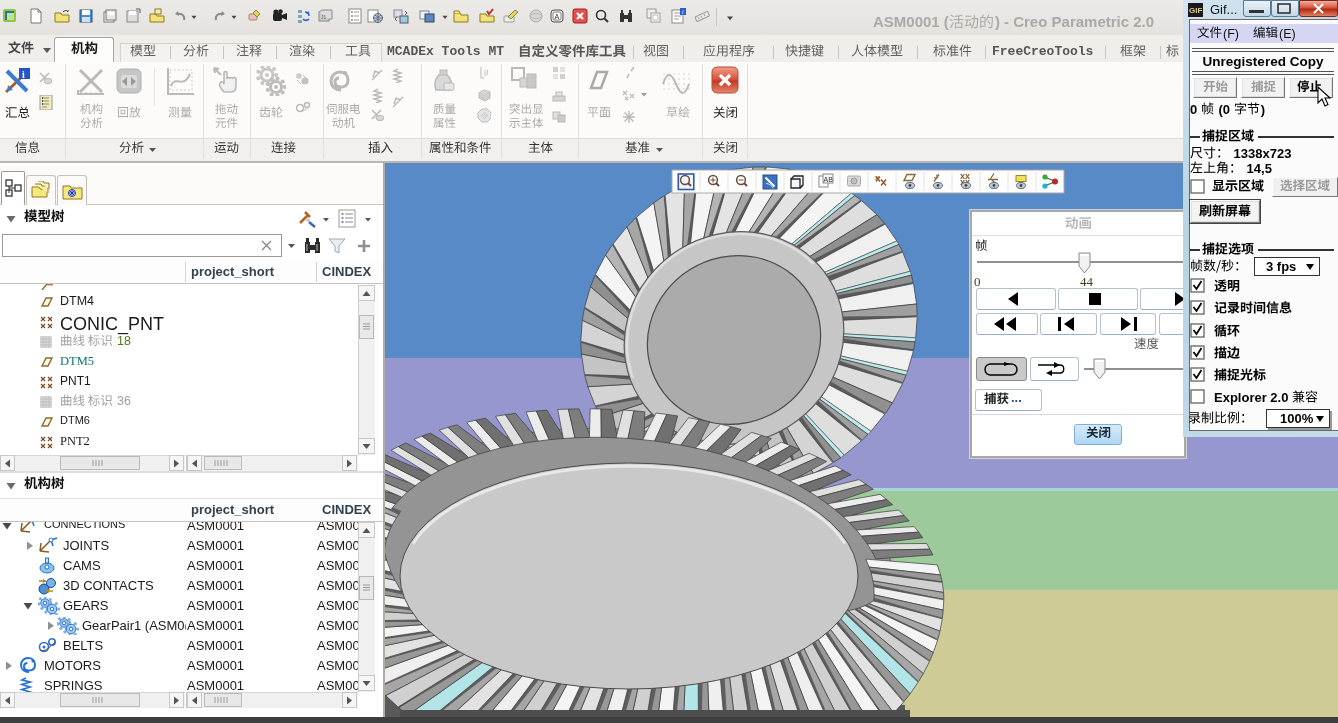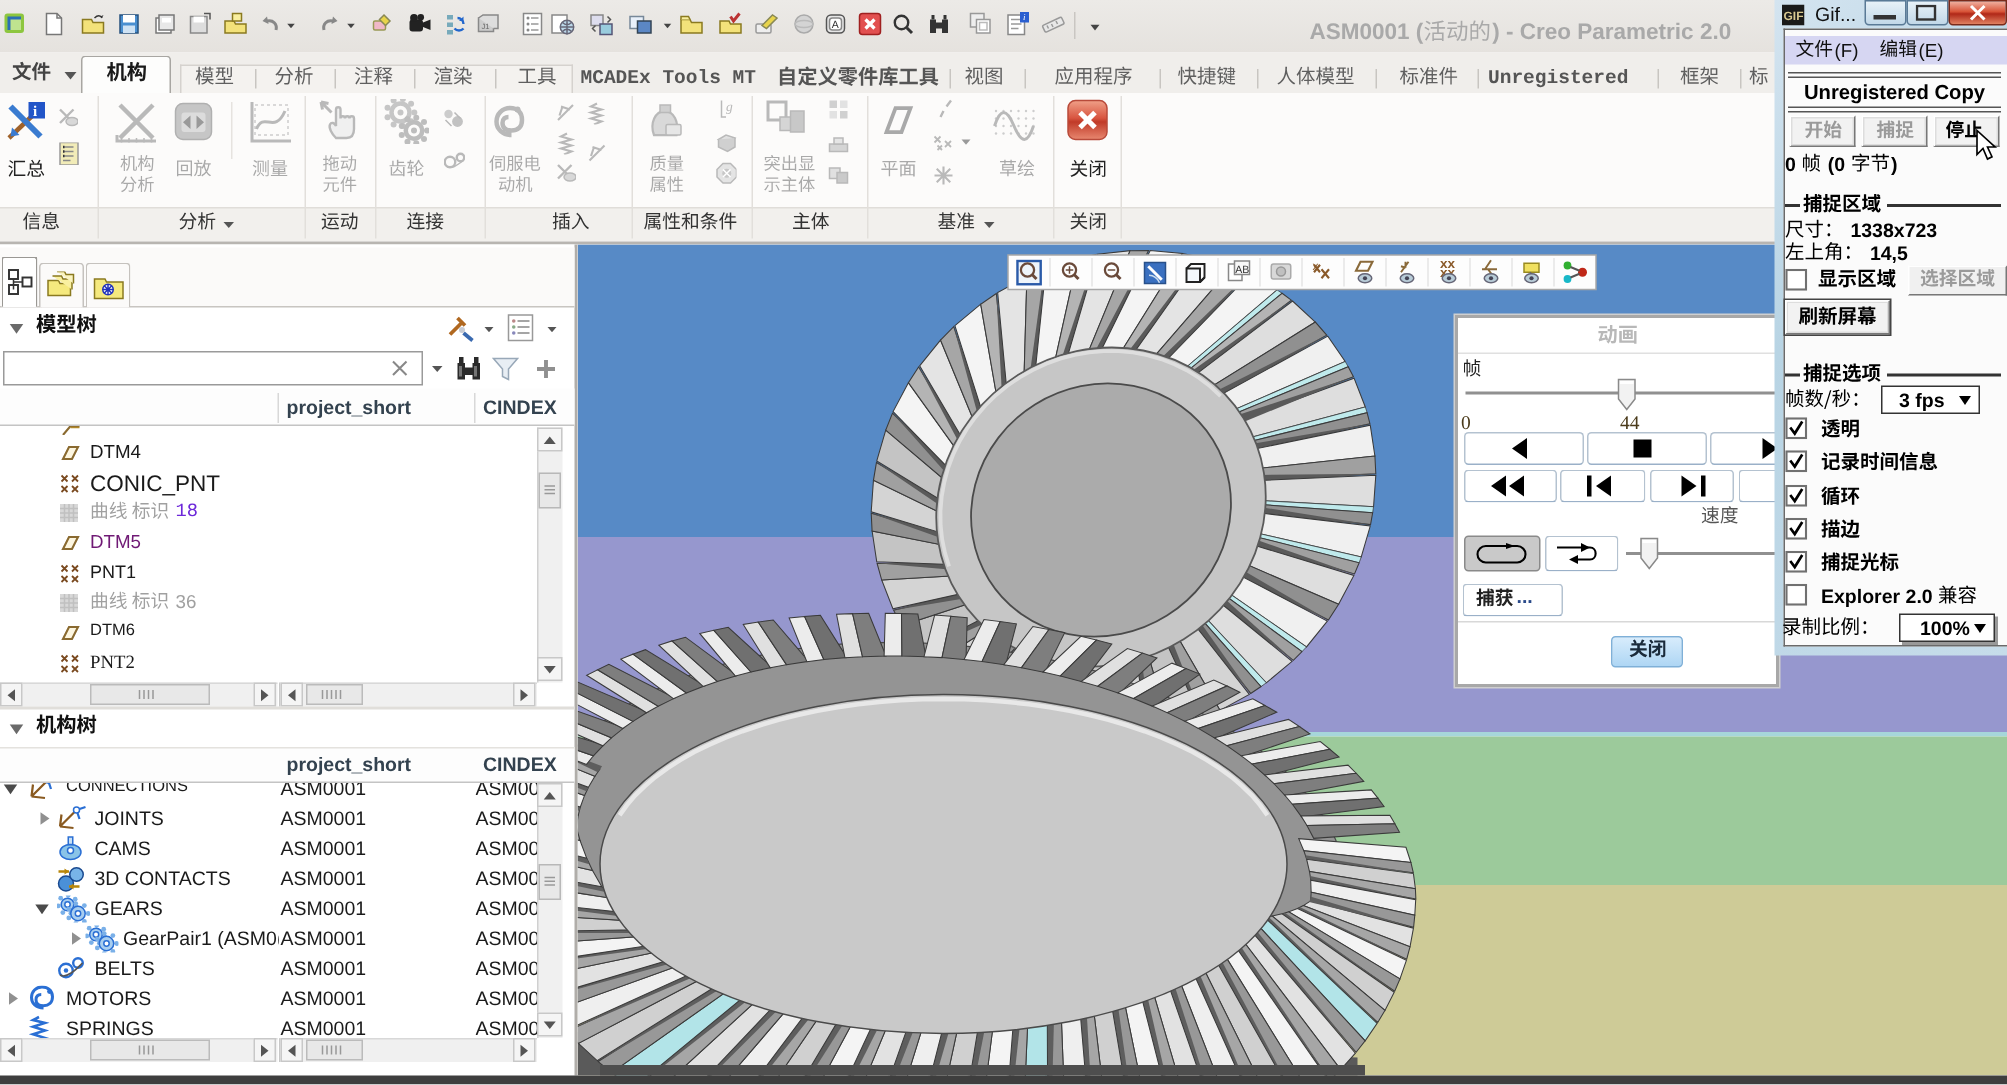--- a/index.html
+++ b/index.html
@@ -204,21 +204,21 @@
     <svg style="position:absolute;left:851px;top:43.5px;overflow:visible" width="53" height="16">
       <path fill="#5f5f5f" transform="translate(0,11.4)" d="M5.9 -10.9C5.9 -8.9 6 -2.5 0.6 0.2C0.9 0.4 1.2 0.7 1.4 1C4.5 -0.7 5.9 -3.6 6.5 -6.2C7.2 -3.8 8.6 -0.6 11.8 0.9C12 0.7 12.3 0.3 12.5 0.1C7.9 -1.9 7.1 -7.4 6.9 -9C7 -9.7 7 -10.4 7 -10.9Z M16.3 -10.9C15.6 -8.9 14.5 -7 13.4 -5.7C13.6 -5.5 13.9 -4.9 14 -4.7C14.4 -5.2 14.7 -5.7 15.1 -6.2V1H16V-7.9C16.5 -8.7 16.8 -9.7 17.2 -10.6ZM18.4 -2.3V-1.4H20.6V1H21.5V-1.4H23.6V-2.3H21.5V-6.8C22.3 -4.5 23.6 -2.3 24.9 -1.1C25.1 -1.4 25.4 -1.7 25.6 -1.9C24.2 -3 22.9 -5.2 22.1 -7.4H25.4V-8.3H21.5V-10.9H20.6V-8.3H16.9V-7.4H20C19.2 -5.1 17.8 -2.9 16.4 -1.8C16.6 -1.6 16.9 -1.3 17.1 -1.1C18.4 -2.3 19.7 -4.4 20.6 -6.7V-2.3Z M32.1 -5.4H36.7V-4.5H32.1ZM32.1 -7H36.7V-6.1H32.1ZM35.5 -10.9V-9.8H33.5V-10.9H32.6V-9.8H30.7V-9H32.6V-8H33.5V-9H35.5V-8H36.5V-9H38.3V-9.8H36.5V-10.9ZM31.2 -7.8V-3.8H33.9C33.8 -3.4 33.8 -3 33.7 -2.7H30.4V-1.8H33.4C32.9 -0.8 32 -0.2 30.1 0.3C30.2 0.5 30.5 0.8 30.6 1C32.8 0.5 33.9 -0.4 34.4 -1.8C35.1 -0.4 36.3 0.6 38 1C38.1 0.8 38.4 0.4 38.6 0.2C37.1 -0.1 36 -0.8 35.3 -1.8H38.3V-2.7H34.7C34.7 -3 34.8 -3.4 34.8 -3.8H37.6V-7.8ZM28.3 -10.9V-8.4H26.6V-7.5H28.3V-7.5C27.9 -5.7 27.2 -3.7 26.4 -2.6C26.6 -2.3 26.8 -1.9 26.9 -1.6C27.4 -2.4 27.9 -3.6 28.3 -4.8V1H29.2V-5.7C29.6 -5 30 -4.1 30.1 -3.7L30.8 -4.4C30.5 -4.8 29.5 -6.4 29.2 -7V-7.5H30.6V-8.4H29.2V-10.9Z M47.3 -10.2V-5.8H48.2V-10.2ZM49.7 -10.8V-5C49.7 -4.9 49.6 -4.8 49.4 -4.8C49.2 -4.8 48.6 -4.8 47.8 -4.8C48 -4.5 48.1 -4.2 48.2 -3.9C49.1 -3.9 49.7 -3.9 50.1 -4.1C50.5 -4.2 50.6 -4.5 50.6 -5V-10.8ZM44 -9.5V-7.7H42.4V-7.8V-9.5ZM39.9 -7.7V-6.9H41.5C41.3 -6 40.9 -5.1 39.8 -4.4C39.9 -4.3 40.3 -3.9 40.4 -3.7C41.7 -4.6 42.2 -5.7 42.4 -6.9H44V-4.1H45V-6.9H46.4V-7.7H45V-9.5H46.2V-10.4H40.3V-9.5H41.5V-7.8V-7.7ZM45.1 -4.3V-2.9H41V-2H45.1V-0.3H39.6V0.6H51.4V-0.3H46.1V-2H50V-2.9H46.1V-4.3Z"></path>
     </svg>
     <svg style="position:absolute;left:932.5px;top:43.5px;overflow:visible" width="40" height="16">
       <path fill="#5f5f5f" transform="translate(0,11.4)" d="M6.1 -9.9V-9H11.7V-9.9ZM10.1 -4.2C10.7 -2.9 11.3 -1.2 11.5 -0.2L12.4 -0.5C12.2 -1.6 11.6 -3.2 11 -4.5ZM6.4 -4.4C6 -3.1 5.5 -1.7 4.7 -0.7C5 -0.6 5.3 -0.4 5.5 -0.2C6.2 -1.2 6.9 -2.7 7.3 -4.3ZM5.5 -6.8V-5.9H8.3V-0.2C8.3 -0.1 8.2 -0 8 0C7.9 0 7.2 0 6.6 -0C6.7 0.3 6.8 0.7 6.9 1C7.8 1 8.4 1 8.8 0.8C9.1 0.6 9.3 0.3 9.3 -0.2V-5.9H12.4V-6.8ZM2.6 -10.9V-8.2H0.6V-7.3H2.4C2 -5.6 1.1 -3.8 0.3 -2.8C0.5 -2.5 0.8 -2.1 0.9 -1.9C1.5 -2.7 2.1 -4.1 2.6 -5.5V1H3.6V-5.8C4 -5.1 4.6 -4.3 4.8 -3.9L5.4 -4.7C5.1 -5 4 -6.5 3.6 -6.9V-7.3H5.3V-8.2H3.6V-10.9Z M13.6 -9.9C14.3 -9 15 -7.8 15.4 -7L16.3 -7.5C15.9 -8.2 15.1 -9.5 14.5 -10.3ZM13.6 -0 14.6 0.4C15.2 -0.8 15.9 -2.5 16.5 -3.9L15.6 -4.4C15 -2.9 14.2 -1.1 13.6 -0ZM18.7 -5.1H21.4V-3.4H18.7ZM18.7 -6V-7.7H21.4V-6ZM20.9 -10.5C21.3 -9.9 21.7 -9.1 21.9 -8.6H18.9C19.2 -9.2 19.5 -9.9 19.7 -10.6L18.8 -10.8C18.1 -8.8 17 -6.9 15.7 -5.6C16 -5.5 16.3 -5.1 16.5 -4.9C16.9 -5.4 17.3 -6 17.7 -6.6V1H18.7V0.1H25.4V-0.8H22.3V-2.5H24.9V-3.4H22.3V-5.1H24.9V-6H22.3V-7.7H25.1V-8.6H21.9L22.8 -9C22.5 -9.5 22.1 -10.3 21.7 -10.8ZM18.7 -2.5H21.4V-0.8H18.7Z M30.1 -4.4V-3.5H33.9V1H34.8V-3.5H38.4V-4.4H34.8V-7.3H37.8V-8.3H34.8V-10.8H33.9V-8.3H32.1C32.3 -8.8 32.4 -9.5 32.6 -10.1L31.6 -10.3C31.3 -8.6 30.8 -6.9 30 -5.8C30.3 -5.7 30.7 -5.5 30.8 -5.3C31.2 -5.9 31.5 -6.6 31.8 -7.3H33.9V-4.4ZM29.5 -10.9C28.8 -8.9 27.6 -7 26.4 -5.7C26.6 -5.5 26.9 -5 27 -4.7C27.4 -5.2 27.8 -5.7 28.2 -6.2V1H29.1V-7.8C29.6 -8.7 30 -9.6 30.4 -10.6Z"></path>
     </svg>
     <div style="position:absolute;left:773px;top:46px;width:1px;height:13px;background:#c8c5c1"></div>
     <div style="position:absolute;left:838px;top:46px;width:1px;height:13px;background:#c8c5c1"></div>
     <div style="position:absolute;left:917px;top:46px;width:1px;height:13px;background:#c8c5c1"></div>
     <div style="position:absolute;left:985px;top:46px;width:1px;height:13px;background:#c8c5c1"></div>
-    <div style="position:absolute;left:992px;top:44px;font-family:'Liberation Mono',monospace;font-weight:bold;color:#555;font-size:13px">Unregistered</div>
+    <div style="position:absolute;left:992px;top:44px;font-family:'Liberation Mono',monospace;font-weight:bold;color:#555;font-size:13px">FreeCreoTools</div>
     <svg style="position:absolute;left:1120px;top:43.5px;overflow:visible" width="27" height="16">
       <path fill="#5f5f5f" transform="translate(0,11.4)" d="M12.3 -10.2H5.1V0.4H12.5V-0.5H6.1V-9.3H12.3ZM6.5 -2.6V-1.7H12.1V-2.6H9.7V-4.6H11.7V-5.5H9.7V-7.3H12V-8.1H6.7V-7.3H8.8V-5.5H6.9V-4.6H8.8V-2.6ZM2.5 -10.9V-8.2H0.6V-7.3H2.4C2 -5.6 1.2 -3.6 0.4 -2.6C0.5 -2.4 0.7 -2 0.8 -1.7C1.4 -2.5 2 -3.8 2.5 -5.2V1H3.4V-5.8C3.8 -5.2 4.3 -4.4 4.5 -4.1L5 -4.9C4.8 -5.2 3.8 -6.4 3.4 -6.9V-7.3H4.8V-8.2H3.4V-10.9Z M21.2 -9H23.9V-6.3H21.2ZM20.3 -9.9V-5.4H24.9V-9.9ZM19 -5.1V-3.9H13.8V-3H18.3C17.1 -1.7 15.2 -0.6 13.5 0C13.7 0.2 14 0.6 14.2 0.8C15.9 0.2 17.8 -1.1 19 -2.5V1.1H20V-2.5C21.2 -1.1 23 0.1 24.8 0.7C24.9 0.5 25.2 0.1 25.4 -0.1C23.6 -0.6 21.8 -1.7 20.7 -3H25.1V-3.9H20V-5.1ZM15.8 -10.9C15.8 -10.4 15.7 -10 15.7 -9.6H13.7V-8.7H15.6C15.3 -7.3 14.8 -6.2 13.5 -5.5C13.7 -5.3 13.9 -5 14.1 -4.8C15.6 -5.6 16.2 -6.9 16.5 -8.7H18.4C18.2 -7 18.1 -6.3 17.9 -6.1C17.8 -6 17.7 -6 17.6 -6C17.4 -6 16.9 -6 16.4 -6.1C16.5 -5.8 16.6 -5.5 16.7 -5.2C17.2 -5.2 17.7 -5.2 18 -5.2C18.3 -5.2 18.5 -5.3 18.7 -5.5C19 -5.9 19.2 -6.8 19.3 -9.2C19.3 -9.3 19.3 -9.6 19.3 -9.6H16.7C16.7 -10 16.7 -10.4 16.7 -10.9Z"></path>
     </svg>
     <div style="position:absolute;left:1105px;top:46px;width:1px;height:13px;background:#c8c5c1"></div>
     <div style="position:absolute;left:1160px;top:46px;width:1px;height:13px;background:#c8c5c1"></div>
     <svg style="position:absolute;left:1166px;top:43.5px;overflow:visible" width="14" height="16">
       <path fill="#5f5f5f" transform="translate(0,11.4)" d="M6.1 -9.9V-9H11.7V-9.9ZM10.1 -4.2C10.7 -2.9 11.3 -1.2 11.5 -0.2L12.4 -0.5C12.2 -1.6 11.6 -3.2 11 -4.5ZM6.4 -4.4C6 -3.1 5.5 -1.7 4.7 -0.7C5 -0.6 5.3 -0.4 5.5 -0.2C6.2 -1.2 6.9 -2.7 7.3 -4.3ZM5.5 -6.8V-5.9H8.3V-0.2C8.3 -0.1 8.2 -0 8 0C7.9 0 7.2 0 6.6 -0C6.7 0.3 6.8 0.7 6.9 1C7.8 1 8.4 1 8.8 0.8C9.1 0.6 9.3 0.3 9.3 -0.2V-5.9H12.4V-6.8ZM2.6 -10.9V-8.2H0.6V-7.3H2.4C2 -5.6 1.1 -3.8 0.3 -2.8C0.5 -2.5 0.8 -2.1 0.9 -1.9C1.5 -2.7 2.1 -4.1 2.6 -5.5V1H3.6V-5.8C4 -5.1 4.6 -4.3 4.8 -3.9L5.4 -4.7C5.1 -5 4 -6.5 3.6 -6.9V-7.3H5.3V-8.2H3.6V-10.9Z"></path>
     </svg>
     <div style="position:absolute;left:0px;top:62px;width:1338px;height:76px;background:#fcfbfa;"></div>
     <div style="position:absolute;left:0px;top:138px;width:1338px;height:23px;background:#f2f0ed;border-top:1px solid #e0ddd9;"></div>
@@ -904,33 +904,33 @@
     <svg style="position:absolute;left:39px;top:295px" width="16" height="14">
       <path d="M3 11L7 3h6l-4 8z" fill="#fdf6e0" stroke="#8a6a30" stroke-width="1.4"></path>
     </svg>
     <div style="position:absolute;left:60px;top:294px;font-family:'Liberation Sans',sans-serif;font-size:12.5px;color:#1a1a1a;white-space:nowrap">DTM4</div>
     <svg style="position:absolute;left:39px;top:315px" width="16" height="15">
       <path d="M2 2l4 4M6 2l-4 4" stroke="#7a4a20" stroke-width="1.2"></path>
       <path d="M9 2l4 4M13 2l-4 4" stroke="#7a4a20" stroke-width="1.2"></path>
       <path d="M2 9l4 4M6 9l-4 4" stroke="#7a4a20" stroke-width="1.2"></path>
       <path d="M9 9l4 4M13 9l-4 4" stroke="#7a4a20" stroke-width="1.2"></path>
     </svg>
-    <div style="position:absolute;left:60px;top:314px;font-family:'Liberation Sans',sans-serif;font-size:15px;color:#1a1a1a;white-space:nowrap">CONIC_PNT</div>
+    <div style="position:absolute;left:60px;top:314px;font-family:'Liberation Sans',sans-serif;font-size:18px;color:#1a1a1a;white-space:nowrap">CONIC_PNT</div>
     <svg style="position:absolute;left:39px;top:335px" width="15" height="14">
       <rect x="1" y="1" width="12" height="12" fill="#d8d8d8"></rect>
       <path d="M1 4h12M1 7h12M1 10h12M4 1v12M7 1v12M10 1v12" stroke="#c0c0c0"></path>
     </svg>
     <svg style="position:absolute;left:60px;top:334px;overflow:visible" width="53" height="16">
       <path fill="#a0a0a0" transform="translate(0,11.0)" d="M7.3 -10.4V-8H5.2V-10.4H4.2V-8H1.2V1H2.1V0.2H10.4V1H11.3V-8H8.2V-10.4ZM2.1 -0.7V-3.5H4.2V-0.7ZM10.4 -0.7H8.2V-3.5H10.4ZM5.2 -0.7V-3.5H7.3V-0.7ZM2.1 -4.4V-7.1H4.2V-4.4ZM10.4 -4.4H8.2V-7.1H10.4ZM5.2 -4.4V-7.1H7.3V-4.4Z M13.2 -0.7 13.4 0.2C14.5 -0.1 16 -0.6 17.5 -1L17.3 -1.8C15.8 -1.4 14.2 -0.9 13.2 -0.7ZM21.3 -9.8C21.9 -9.5 22.7 -9 23.1 -8.6L23.7 -9.2C23.3 -9.5 22.5 -10 21.9 -10.3ZM13.4 -5.3C13.6 -5.4 13.9 -5.5 15.4 -5.7C14.8 -4.8 14.4 -4.2 14.1 -4C13.7 -3.5 13.4 -3.2 13.2 -3.1C13.3 -2.9 13.4 -2.5 13.5 -2.3C13.7 -2.4 14.2 -2.6 17.3 -3.2C17.3 -3.4 17.3 -3.7 17.3 -4L14.8 -3.5C15.8 -4.7 16.7 -6 17.5 -7.4L16.7 -7.9C16.5 -7.4 16.2 -6.9 15.9 -6.5L14.3 -6.3C15.1 -7.4 15.8 -8.7 16.4 -10.1L15.5 -10.5C15 -9 14.1 -7.4 13.8 -7C13.5 -6.5 13.3 -6.2 13.1 -6.2C13.2 -5.9 13.3 -5.5 13.4 -5.3ZM23.6 -4.4C23.1 -3.6 22.4 -2.9 21.6 -2.2C21.4 -2.9 21.2 -3.7 21.1 -4.6L24.3 -5.2L24.1 -6L21 -5.4C20.9 -6 20.9 -6.5 20.8 -7.1L23.9 -7.6L23.8 -8.4L20.8 -7.9C20.7 -8.8 20.7 -9.6 20.7 -10.5H19.8C19.8 -9.6 19.8 -8.7 19.9 -7.8L17.9 -7.5L18.1 -6.7L19.9 -6.9C20 -6.4 20 -5.8 20.1 -5.3L17.7 -4.8L17.8 -4L20.2 -4.4C20.4 -3.4 20.6 -2.4 20.8 -1.7C19.8 -1 18.5 -0.4 17.3 0C17.5 0.2 17.7 0.6 17.9 0.8C19 0.4 20.1 -0.2 21.1 -0.8C21.6 0.3 22.3 1 23.2 1C24.1 1 24.4 0.6 24.5 -0.9C24.3 -0.9 24 -1.1 23.8 -1.4C23.8 -0.2 23.6 0.1 23.3 0.1C22.8 0.1 22.3 -0.5 21.9 -1.4C22.9 -2.1 23.8 -3 24.4 -4Z M33.6 -9.6V-8.7H39.1V-9.6ZM37.5 -4.1C38.1 -2.8 38.7 -1.2 38.9 -0.2L39.8 -0.5C39.5 -1.5 39 -3.1 38.3 -4.3ZM33.9 -4.3C33.6 -3 33 -1.6 32.4 -0.7C32.6 -0.6 32.9 -0.4 33.1 -0.2C33.8 -1.2 34.4 -2.6 34.8 -4.1ZM33.1 -6.6V-5.7H35.8V-0.2C35.8 -0.1 35.7 -0 35.5 0C35.4 0 34.8 0 34.1 -0C34.2 0.3 34.4 0.7 34.4 1C35.3 1 35.9 0.9 36.2 0.8C36.6 0.6 36.7 0.3 36.7 -0.2V-5.7H39.8V-6.6ZM30.3 -10.5V-7.9H28.4V-7H30.1C29.7 -5.4 28.9 -3.6 28.1 -2.7C28.3 -2.5 28.5 -2.1 28.6 -1.8C29.2 -2.6 29.9 -3.9 30.3 -5.3V1H31.3V-5.6C31.7 -4.9 32.2 -4.2 32.4 -3.8L33 -4.5C32.7 -4.9 31.6 -6.2 31.3 -6.6V-7H32.9V-7.9H31.3V-10.5Z M46.7 -8.7H50.5V-5H46.7ZM45.8 -9.6V-4.1H51.5V-9.6ZM49.5 -2.6C50.2 -1.5 50.9 -0 51.2 0.9L52.1 0.5C51.8 -0.4 51.1 -1.8 50.4 -2.9ZM46.7 -2.9C46.3 -1.6 45.6 -0.4 44.8 0.5C45 0.6 45.5 0.8 45.6 1C46.5 0.1 47.2 -1.2 47.6 -2.6ZM41.6 -9.6C42.2 -9 43.1 -8.2 43.5 -7.7L44.2 -8.3C43.8 -8.8 42.9 -9.6 42.2 -10.2ZM40.9 -6.6V-5.7H42.7V-1.3C42.7 -0.7 42.2 -0.2 42 0C42.1 0.2 42.4 0.5 42.6 0.7C42.8 0.4 43.1 0.1 45.3 -1.6C45.2 -1.8 45 -2.1 44.9 -2.4L43.6 -1.4V-6.6Z"></path>
     </svg>
-    <div style="position:absolute;left:117px;top:334px;font-family:Liberation Mono, monospace;font-size:12.5px;color:#6d28d9;white-space:nowrap">18</div>
+    <div style="position:absolute;left:117px;top:334px;font-family:Liberation Sans, sans-serif;font-size:12.5px;color:#4d7c0f;white-space:nowrap">18</div>
     <svg style="position:absolute;left:39px;top:355px" width="16" height="14">
       <path d="M3 11L7 3h6l-4 8z" fill="#fdf6e0" stroke="#8a6a30" stroke-width="1.4"></path>
     </svg>
-    <div style="position:absolute;left:60px;top:354px;font-family:Liberation Sans, sans-serif;font-size:12.5px;color:#701a75;white-space:nowrap">DTM5</div>
+    <div style="position:absolute;left:60px;top:354px;font-family:Liberation Serif, serif;font-size:12.5px;color:#0f766e;white-space:nowrap">DTM5</div>
     <svg style="position:absolute;left:39px;top:375px" width="16" height="15">
       <path d="M2 2l4 4M6 2l-4 4" stroke="#7a4a20" stroke-width="1.2"></path>
       <path d="M9 2l4 4M13 2l-4 4" stroke="#7a4a20" stroke-width="1.2"></path>
       <path d="M2 9l4 4M6 9l-4 4" stroke="#7a4a20" stroke-width="1.2"></path>
       <path d="M9 9l4 4M13 9l-4 4" stroke="#7a4a20" stroke-width="1.2"></path>
     </svg>
     <div style="position:absolute;left:60px;top:374px;font-family:'Liberation Sans',sans-serif;font-size:12px;color:#1a1a1a;white-space:nowrap">PNT1</div>
     <svg style="position:absolute;left:39px;top:395px" width="15" height="14">
       <rect x="1" y="1" width="12" height="12" fill="#d8d8d8"></rect>
       <path d="M1 4h12M1 7h12M1 10h12M4 1v12M7 1v12M10 1v12" stroke="#c0c0c0"></path>

